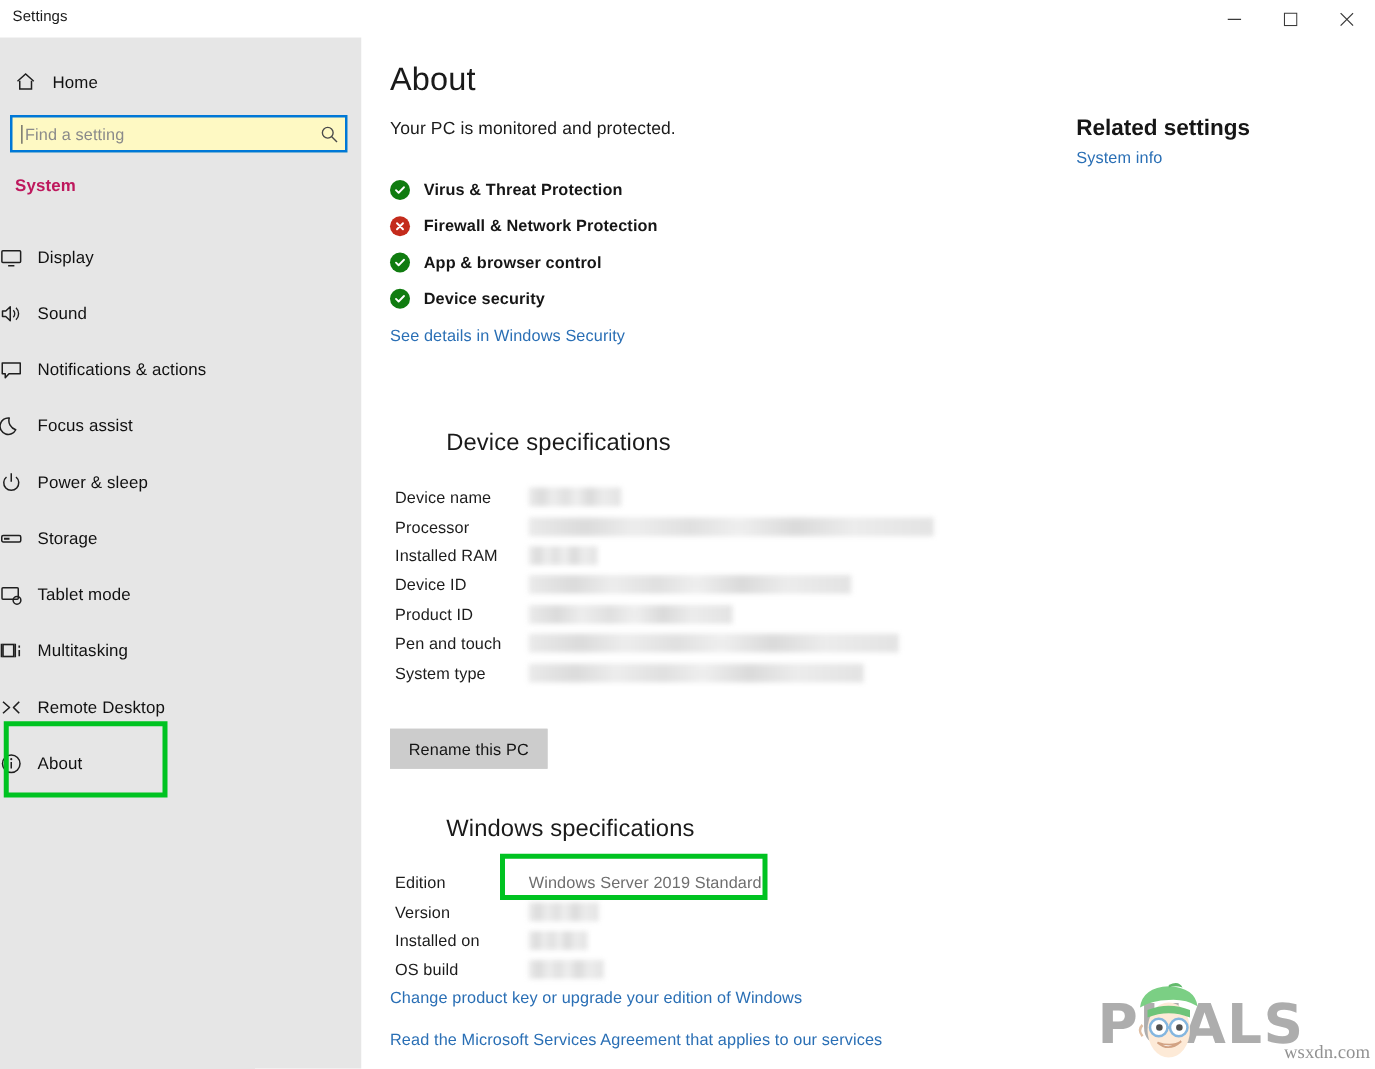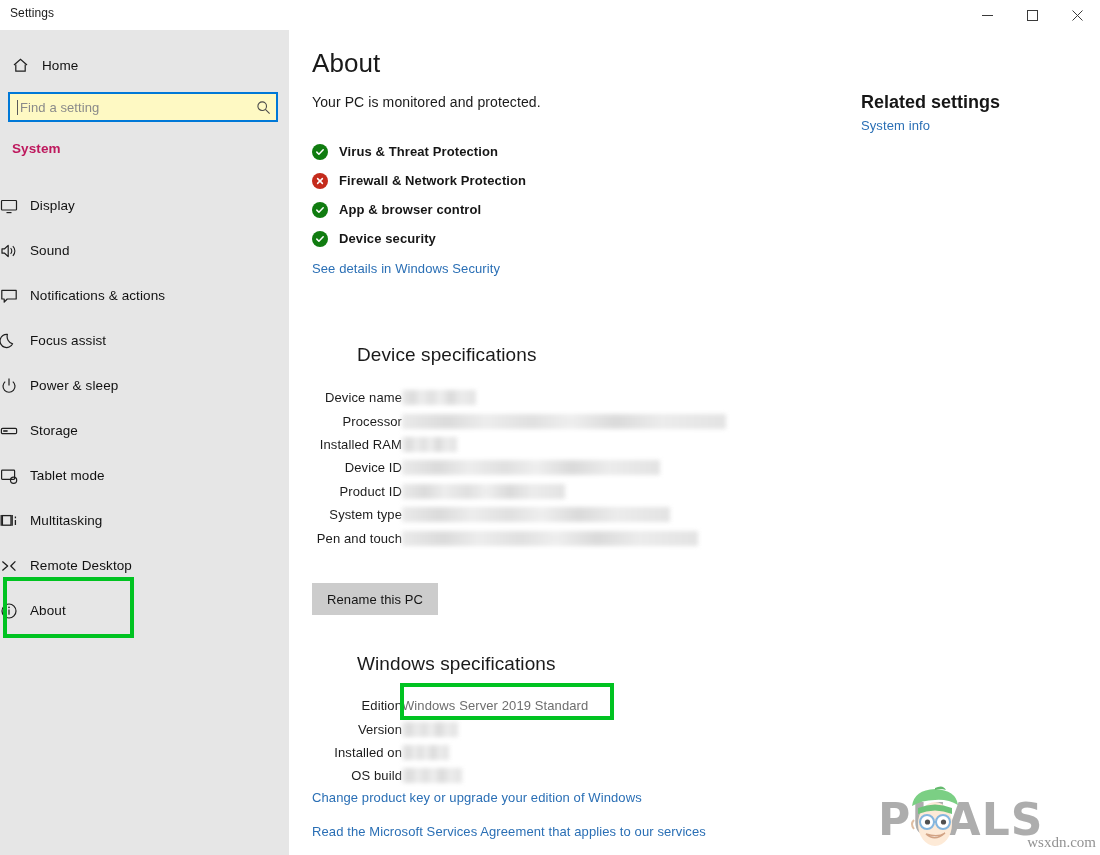--- a/index.html
+++ b/index.html
@@ -156,21 +156,21 @@
   .related-link { position: absolute; left: 572px; top: 88px; }
 
   
   .spec-h {
     position: absolute; font-size: 19px; color: #1a1a1a;
     letter-spacing: .1px; left: 23px; margin-left: 45px;
   }
   .h-device { top: 314px; }
   .h-windows { top: 623px; }
 
-  .spec-rows { position: absolute; left: 6px; text-align: right; }
+  .spec-rows { position: absolute; left: 27px; }
   .rows-device { top: 356px; }
   .rows-windows { top: 664px; }
   .spec-row {
     position: relative;
     height: 23.4px;
     display: flex; align-items: center;
   }
   .spec-key {
     width: 107px; min-width: 107px;
     font-size: 13px; color: #1c1c1c;
@@ -463,26 +463,26 @@
       </div>
       <div class="spec-row">
         <span class="spec-key">Device ID</span>
         <span class="spec-val-blur" style="width:258px"></span>
       </div>
       <div class="spec-row">
         <span class="spec-key">Product ID</span>
         <span class="spec-val-blur" style="width:163px"></span>
       </div>
       <div class="spec-row">
+        <span class="spec-key">Pen and touch</span>
+        <span class="spec-val-blur" style="width:296px"></span>
+      </div>
+      <div class="spec-row">
         <span class="spec-key">System type</span>
         <span class="spec-val-blur" style="width:268px"></span>
-      </div>
-      <div class="spec-row">
-        <span class="spec-key">Pen and touch</span>
-        <span class="spec-val-blur" style="width:296px"></span>
       </div>
     </div>
 
     <button class="btn">Rename this PC</button>
 
     <div class="spec-h h-windows">Windows specifications</div>
 
     <div class="spec-rows rows-windows">
       <div class="spec-row">
         <span class="spec-key">Edition</span>

